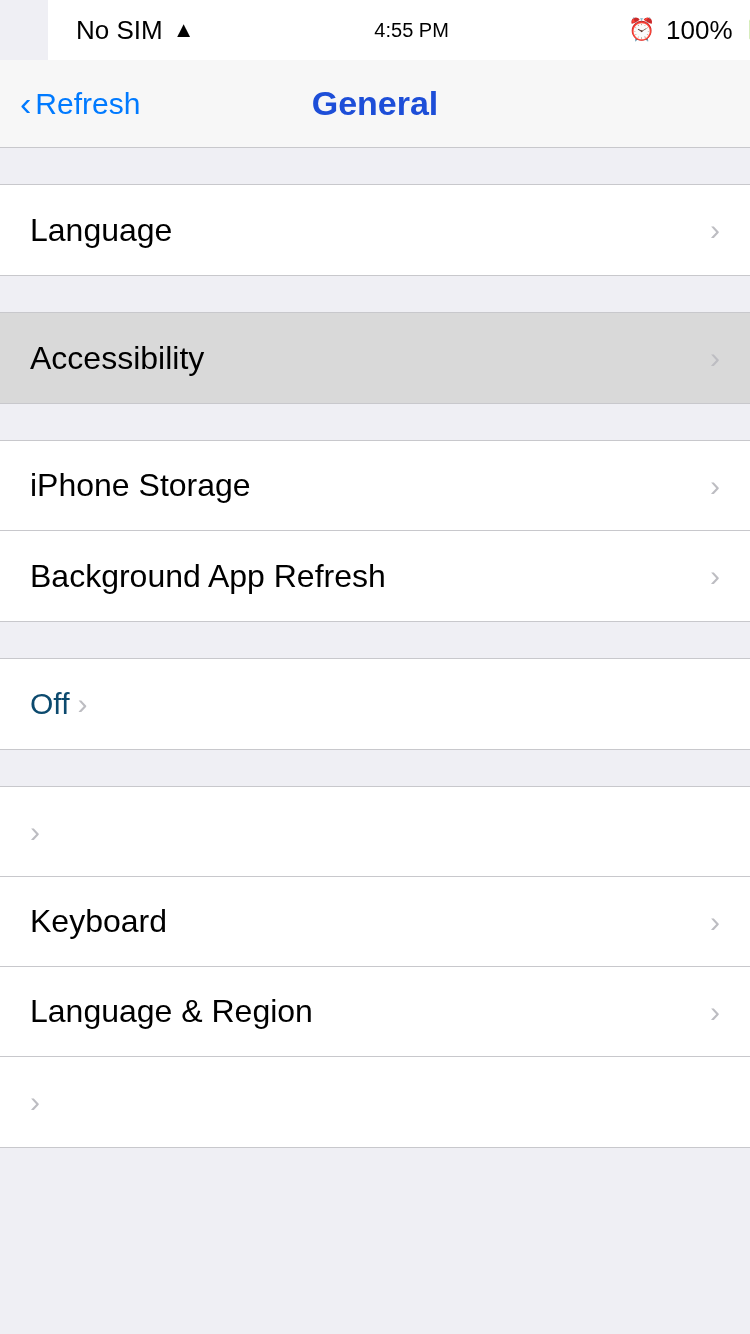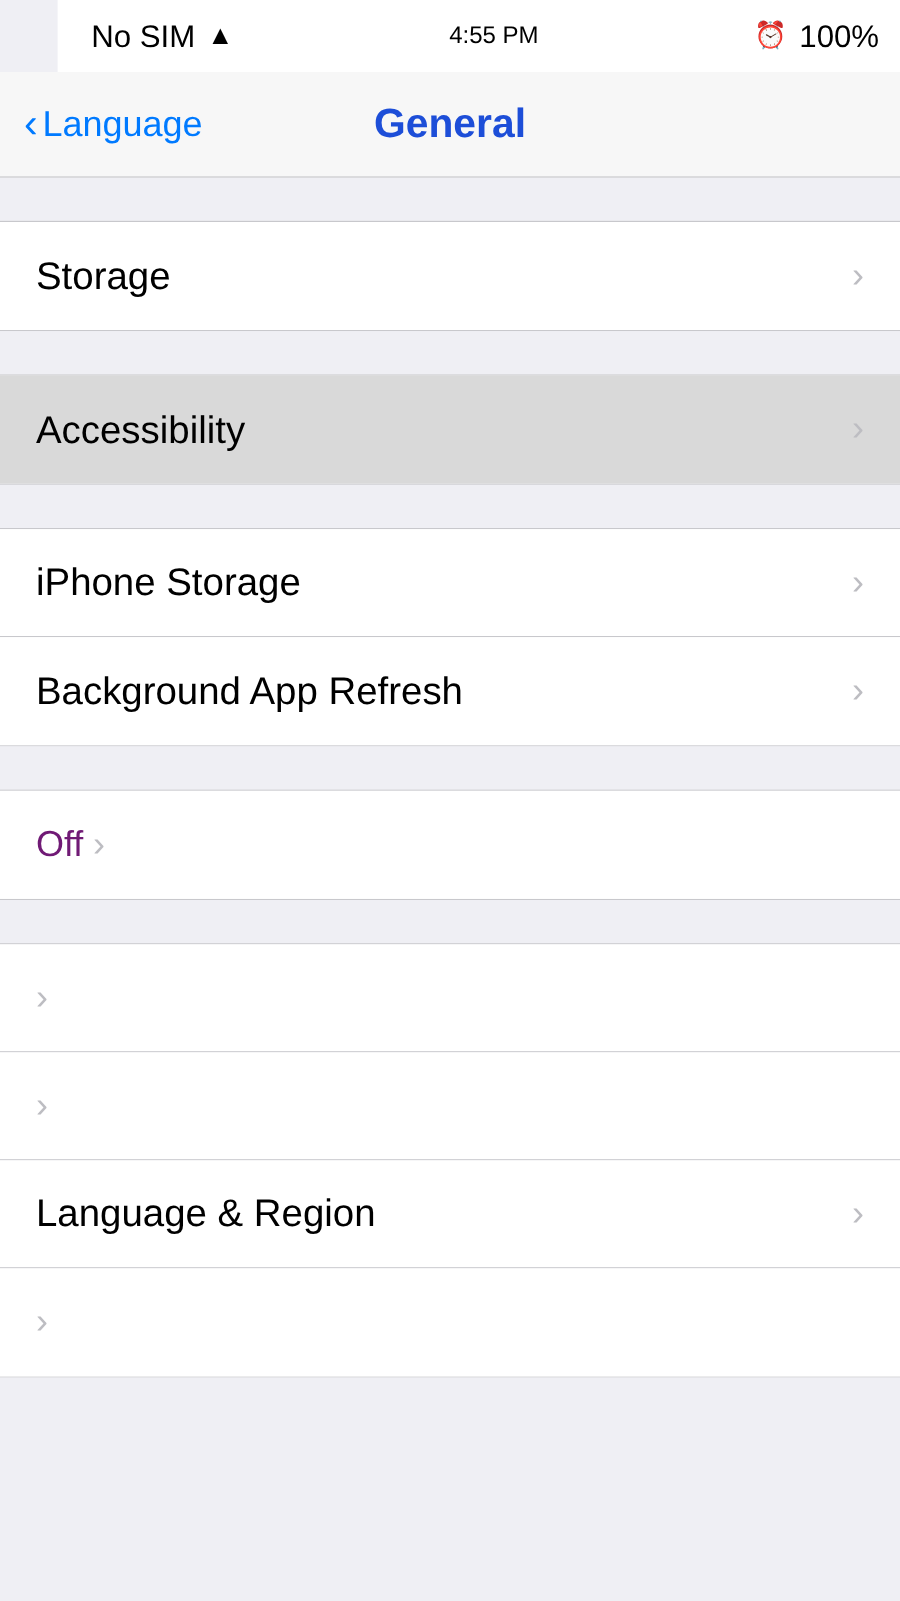--- a/index.html
+++ b/index.html
@@ -106,21 +106,21 @@
     }
 
     .row-right {
       display: flex;
       align-items: center;
       gap: 8px;
     }
 
     .row-value {
       font-size: 30px;
-      color: #701a75;
+      color: #0c4a6e;
     }
 
     .chevron-icon {
       color: #bdbdc2;
       font-size: 30px;
       font-weight: 300;
     }
 
     
     .bottom-spacer {
@@ -140,31 +140,31 @@
   <div class="status-right">
     <span style="font-size:22px;">⏰</span>
     <span>100%</span>
     <span style="font-size:22px;">🔋</span>
   </div>
 </div>
 
 <div class="nav-bar">
   <div class="nav-back">
     <span class="nav-back-chevron">‹</span>
-    <span>Language</span>
+    <span>Refresh</span>
   </div>
   <div class="nav-title">General</div>
 </div>
 
 <div class="section-spacer"></div>
 
 <div class="settings-group">
   <div class="settings-row">
     <div class="row-left">
-      <span class="row-label">Storage</span>
+      <span class="row-label">Language</span>
     </div>
     <div class="row-right">
       <span class="chevron-icon">›</span>
     </div>
   </div>
 </div>
 
 <div class="section-spacer"></div>
 
 <div class="settings-group">
@@ -212,20 +212,23 @@
 
 <div class="section-spacer"></div>
 
 <div class="settings-group">
   <div class="settings-row">
     <div class="row-right">
       <span class="chevron-icon">›</span>
     </div>
   </div>
   <div class="settings-row">
+    <div class="row-left">
+      <span class="row-label">Keyboard</span>
+    </div>
     <div class="row-right">
       <span class="chevron-icon">›</span>
     </div>
   </div>
   <div class="settings-row">
     <div class="row-left">
       <span class="row-label">Language &amp; Region</span>
     </div>
     <div class="row-right">
       <span class="chevron-icon">›</span>

